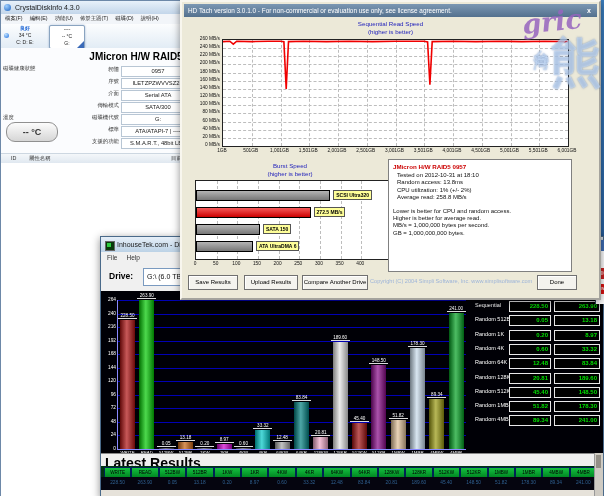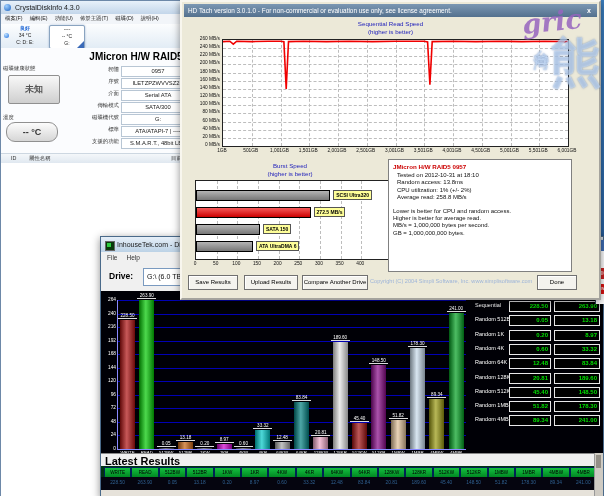--- a/index.html
+++ b/index.html
@@ -73,21 +73,21 @@
     border-bottom:1px solid #ddd;white-space:nowrap;}
   .bench-xlab{position:absolute;top:160px;font-size:4.4px;color:#fff;text-align:center;width:19px;
     white-space:nowrap;}
   .res-row-label{position:absolute;left:374px;font-size:5.5px;color:#fff;white-space:nowrap;}
   .res-box{position:absolute;height:9px;background:#000;border:1px solid #e8e8e8;
     font-size:6px;font-weight:bold;color:#00e000;text-align:right;line-height:9px;padding-right:2px;}
   .res-head{position:absolute;height:7px;font-size:4.8px;font-weight:bold;color:#000;
     text-align:center;line-height:7px;}
   #latest-band{position:absolute;left:0;top:216px;right:0;height:13px;background:#f0f0f0;
     border-top:1px solid #888;}
-  #latest-title{position:absolute;left:4px;top:1px;font-size:11px;font-weight:bold;color:#000;}
+  #latest-title{position:absolute;left:4px;top:1px;font-size:14px;font-weight:bold;color:#000;}
   #latest-head{position:absolute;left:0;top:229px;right:0;height:11px;background:#031;}
   .lh-cell{position:absolute;top:1px;height:9px;background:linear-gradient(180deg,#15c040,#008822);
     border:1px solid #025;font-size:4.6px;color:#000;text-align:center;line-height:9px;overflow:hidden;}
   #latest-vals{position:absolute;left:0;top:240px;right:0;height:13px;background:#05050f;}
   .lv-cell{position:absolute;top:3px;font-size:4.8px;color:#2f6090;text-align:center;}
   #bench-bottom{position:absolute;left:0;top:253px;right:0;height:7px;background:#e6e2da;}
   #bench-scrollbar{position:absolute;right:0;top:216px;width:8px;height:44px;background:#cfcbc3;
     border-left:1px solid #999;}
   #bench-scrollthumb{position:absolute;left:1px;top:2px;width:5px;height:13px;background:#938f87;}
 
@@ -178,21 +178,20 @@
       <div class="cdi-tab" id="cdi-tab-2">
         <div>----</div>
         <div>-- °C</div>
         <div>G:</div>
         <span id="tab2-corner"></span>
       </div>
     </div>
     <div id="cdi-body">
       <div id="cdi-model">JMicron H/W RAID5</div>
       <div class="cdi-smalllabel" style="left:2px;top:17px;">磁碟健康狀態</div>
-      <div id="cdi-health-btn">未知</div>
       <div class="cdi-smalllabel" style="left:2px;top:66px;">溫度</div>
       <div id="cdi-temp-btn">-- °C</div>
       <div id="cdi-fields">
           <div class="cdi-field-label" style="top: 18px;">韌體</div>
           <div class="cdi-field-value" style="top: 18px;">0957</div>
           <div class="cdi-field-label" style="top: 30px;">序號</div>
           <div class="cdi-field-value" style="top: 30px;">ILETZPZWVVSZ2H</div>
           <div class="cdi-field-label" style="top: 42px;">介面</div>
           <div class="cdi-field-value" style="top: 42px;">Serial ATA</div>
           <div class="cdi-field-label" style="top: 54px;">傳輸模式</div>

